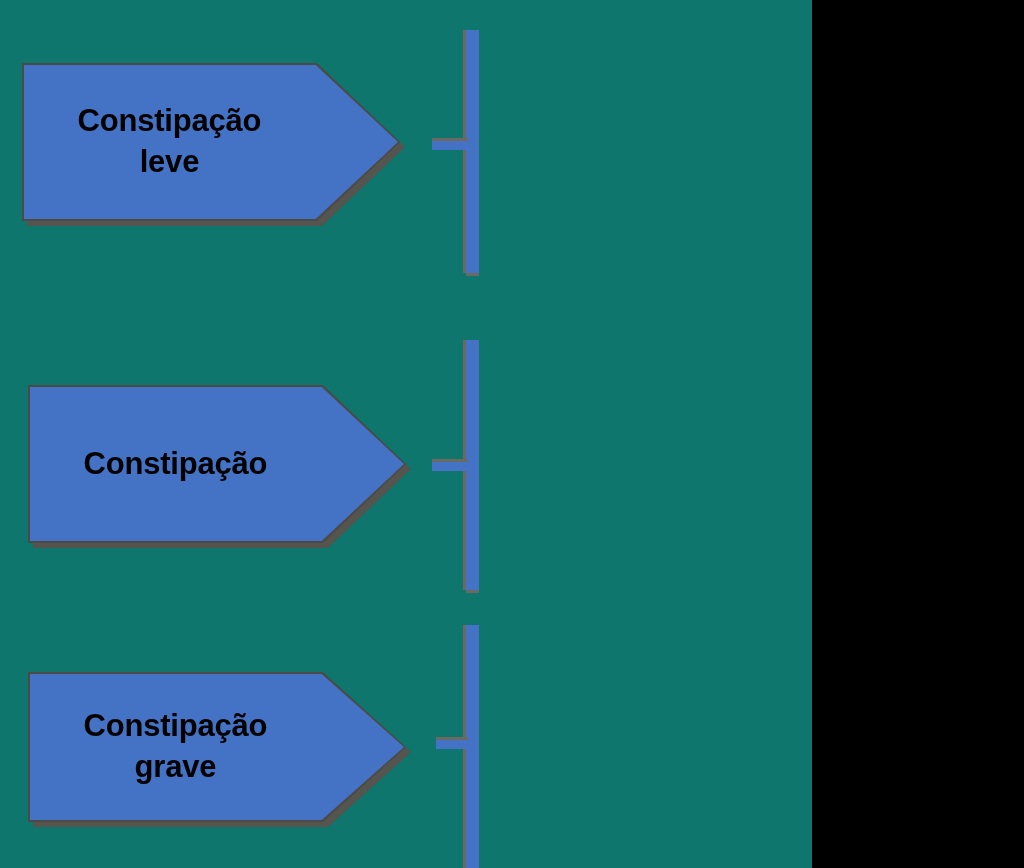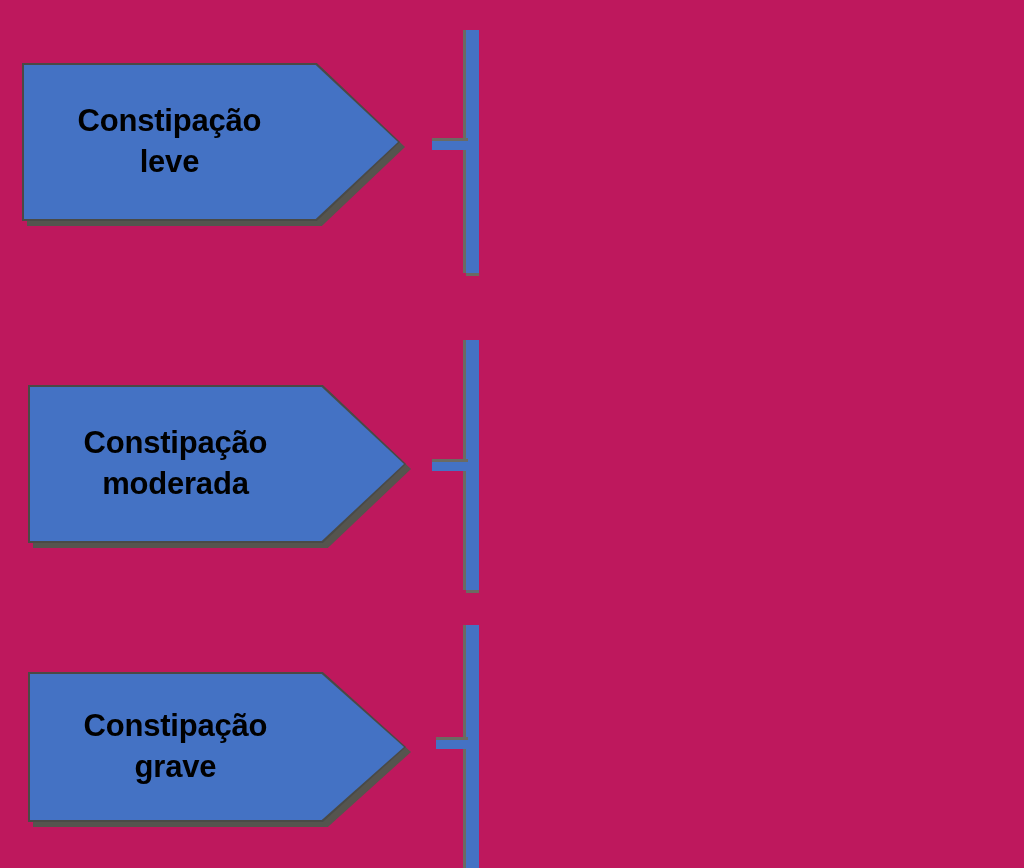--- a/index.html
+++ b/index.html
@@ -13,23 +13,23 @@
     height: 868px;
     position: relative;
     overflow: hidden;
     font-family: "Liberation Sans", sans-serif;
   }
 
   #stage {
     position: absolute;
     left: 0;
     top: 0;
-    width: 1024px;
+    width: 812px;
     height: 868px;
-    background: #be185d;
+    background: #0f766e;
   }
 
   
   .arrow-wrap {
     position: absolute;
   }
   .arrow-shadow,
   .arrow-body {
     position: absolute;
     left: 0;
@@ -112,21 +112,20 @@
       <span>leve</span>
     </div>
   </div>
 
   <div class="arrow-wrap" style="left:28px; top:385px; width:378px; height:158px;">
     <div class="arrow-shadow"></div>
     <div class="arrow-border"></div>
     <div class="arrow-inner"></div>
     <div class="arrow-label">
       <span>Constipação</span>
-      <span>moderada</span>
     </div>
   </div>
 
   <div class="arrow-wrap" style="left:28px; top:672px; width:378px; height:150px;">
     <div class="arrow-shadow"></div>
     <div class="arrow-border"></div>
     <div class="arrow-inner"></div>
     <div class="arrow-label">
       <span>Constipação</span>
       <span>grave</span>

